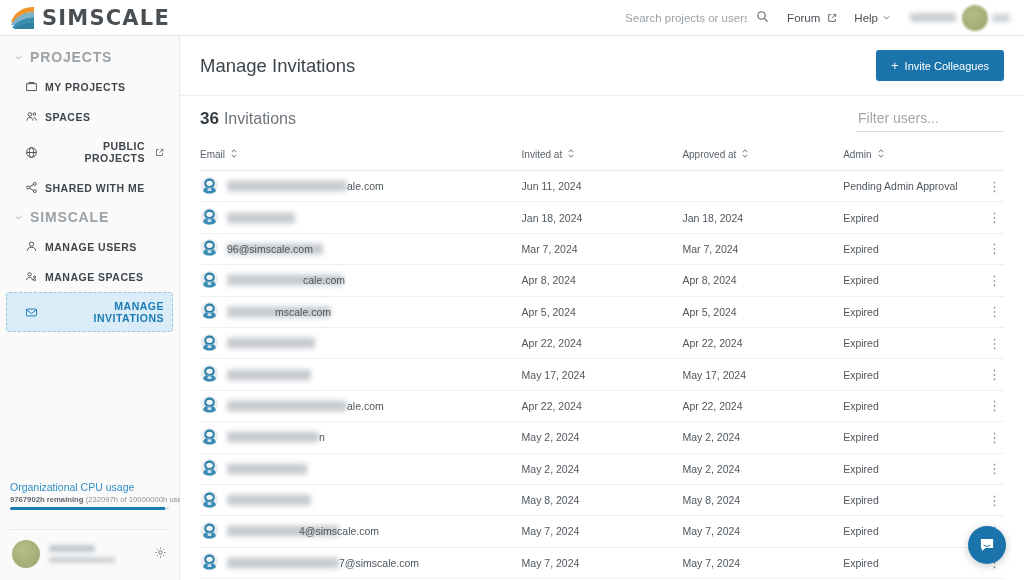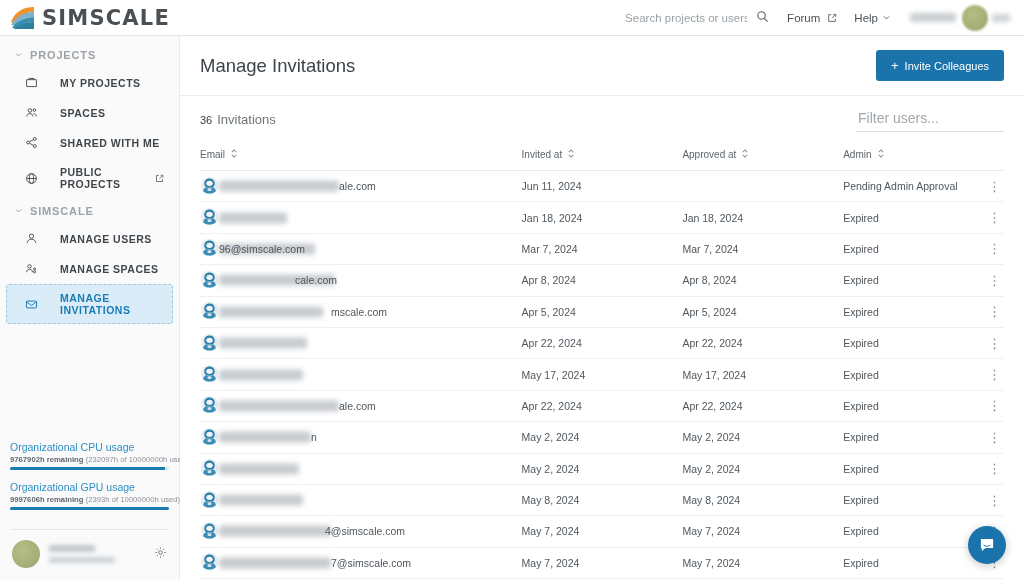--- a/index.html
+++ b/index.html
@@ -59,28 +59,29 @@
   
   .sidebar {
     width: 180px; min-width: 180px; background: #fafafa;
     border-right: 1px solid #e8eaec;
     display: flex; flex-direction: column; position: relative;
   }
   .nav-scroll { flex: 1; padding-top: 7px; overflow: hidden; }
   .nav-group-head {
     display: flex; align-items: center; gap: 7px;
     padding: 6px 0 6px 14px;
-    font-size: 11px; letter-spacing: 0.85px; color: #9ba2a8; font-weight: bold;
+    font-size: 14px; letter-spacing: 0.85px; color: #9ba2a8; font-weight: bold;
   }
   .nav-item {
-    display: flex; align-items: center; gap: 22px;
+    display: flex; align-items: center; gap: 7px;
     padding: 7px 8px 7px 18px; margin: 1px 6px;
     font-size: 10.5px; font-weight: bold; letter-spacing: 0.5px;
     color: #3f464c; cursor: pointer; border-radius: 3px;
     border: 1px dashed transparent;
+    text-align: right;
   }
   .nav-item .ico { width: 13px; height: 13px; display: flex; align-items: center; justify-content: center; flex: none; }
   .nav-item.active {
     background: #d9ecf7; color: #1b7cb5;
     border: 1px dashed #9dc8e0;
   }
   .nav-item.active .ico svg { stroke: #1b7cb5; }
   .ext-ico { margin-left: 3px; display: inline-flex; }
 
   
@@ -118,22 +119,22 @@
     display: flex; align-items: center; gap: 6px;
     font-family: "Liberation Sans", sans-serif;
   }
   .btn-primary .plus { font-size: 13px; line-height: 1; font-weight: normal; }
 
   .sub-head {
     display: flex; align-items: center; justify-content: space-between;
     padding: 10px 20px 8px 20px;
   }
   .count-wrap { display: flex; align-items: baseline; gap: 5px; }
-  .count-num { font-size: 11px; font-weight: normal; color: #333b43; }
-  .count-lbl { font-size: 13px; color: #6d757c; }
+  .count-num { font-size: 17px; font-weight: bold; color: #333b43; }
+  .count-lbl { font-size: 16px; color: #6d757c; }
   .filter-wrap {
     display: flex; align-items: center; gap: 8px;
     border-bottom: 1px solid #dcdfe2; padding: 3px 2px 4px 2px; width: 148px;
   }
   .filter-input {
     border: none; outline: none; background: transparent; flex: 1;
     font-size: 14px; color: #555d64; font-family: "Liberation Sans", sans-serif;
   }
   .filter-input::placeholder { color: #a1a7ac; }
 
@@ -146,21 +147,21 @@
   }
   th .th-in { display: flex; align-items: center; gap: 5px; }
   td {
     font-size: 10.5px; color: #4f575e; padding: 0; height: 31.4px;
     border-bottom: 1px solid #eef0f1; vertical-align: middle;
   }
   .col-email { width: 40%; }
   .col-inv { width: 20%; }
   .col-app { width: 20%; }
   .col-sts { width: 20%; }
-  .email-cell { display: flex; align-items: center; gap: 0; position: relative; }
+  .email-cell { display: flex; align-items: center; gap: 8px; position: relative; }
   .av-sm { width: 19px; height: 19px; flex: none; }
   .email-txt { position: relative; display: inline-flex; align-items: center; }
   .email-redact {
     position: absolute; left: 0; top: 50%; transform: translateY(-50%);
     height: 11px; background: #c8ccd0; filter: blur(2.4px); border-radius: 2px;
   }
   .email-vis { position: relative; z-index: 1; font-size: 10.5px; color: #4f575e; }
   .sts-cell { display: flex; align-items: center; justify-content: space-between; padding-right: 4px; }
   .dots {
     font-size: 13px; color: #7d858c; letter-spacing: 0; cursor: pointer;
@@ -260,46 +261,46 @@
               <circle cx="11.6" cy="5" r="1.6"></circle>
                 <path d="M10.5 9.4c2 0 3.3 1.2 3.3 3.4"></path>
               </svg>
           </span>
           <span>SPACES</span>
         </div>
 
         <div class="nav-item">
           <span class="ico">
             <svg width="13" height="13" viewBox="0 0 16 16" fill="none" stroke="#4a5158" stroke-width="1.2">
-              <circle cx="12" cy="3.6" r="1.8"></circle>
-                <circle cx="12" cy="12.4" r="1.8"></circle>
-                <circle cx="3.8" cy="8" r="1.8"></circle>
-              <line x1="5.4" y1="7.2" x2="10.4" y2="4.4"></line>
-                <line x1="5.4" y1="8.8" x2="10.4" y2="11.6"></line>
-              </svg>
-          </span>
-          <span>SHARED WITH ME</span>
-        </div>
-
-        <div class="nav-item">
-          <span class="ico">
-            <svg width="13" height="13" viewBox="0 0 16 16" fill="none" stroke="#4a5158" stroke-width="1.2">
               <circle cx="8" cy="8" r="6"></circle>
                 <ellipse cx="8" cy="8" rx="2.6" ry="6"></ellipse>
               <line x1="2" y1="8" x2="14" y2="8"></line>
               </svg>
           </span>
           <span>PUBLIC PROJECTS</span>
           <span class="ext-ico">
             <svg width="9" height="9" viewBox="0 0 12 12" fill="none" stroke="#5a6167" stroke-width="1.1">
               <path d="M5 2H2v8h8V7"></path>
                 <path d="M7.5 1.7h3v3"></path>
                 <line x1="10.3" y1="1.9" x2="6" y2="6.2"></line>
               </svg>
           </span>
+        </div>
+
+        <div class="nav-item">
+          <span class="ico">
+            <svg width="13" height="13" viewBox="0 0 16 16" fill="none" stroke="#4a5158" stroke-width="1.2">
+              <circle cx="12" cy="3.6" r="1.8"></circle>
+                <circle cx="12" cy="12.4" r="1.8"></circle>
+                <circle cx="3.8" cy="8" r="1.8"></circle>
+              <line x1="5.4" y1="7.2" x2="10.4" y2="4.4"></line>
+                <line x1="5.4" y1="8.8" x2="10.4" y2="11.6"></line>
+              </svg>
+          </span>
+          <span>SHARED WITH ME</span>
         </div>
 
         <div class="nav-group-head">
           <span>
             <svg width="9" height="9" viewBox="0 0 12 12" fill="none" stroke="#9ba2a8" stroke-width="1.3">
               <path d="M2.5 4.5 L6 8 L9.5 4.5"></path>
               </svg>
           </span>
           <span>SIMSCALE</span>
         </div>
@@ -340,30 +341,20 @@
 
       <div class="usage-panel">
         <div class="usage-block">
           <div class="usage-title">Organizational CPU usage</div>
           <div class="usage-sub">
             <b>9767902h remaining</b>
             <span>(232097h of 10000000h used)</span>
           </div>
           <div class="usage-bar">
             <div class="usage-fill" style="width: 97.7%;"></div>
-          </div>
-        </div>
-        <div class="usage-block">
-          <div class="usage-title">Organizational GPU usage</div>
-          <div class="usage-sub">
-            <b>9997606h remaining</b>
-            <span>(2393h of 10000000h used)</span>
-          </div>
-          <div class="usage-bar">
-            <div class="usage-fill" style="width: 99.9%;"></div>
           </div>
         </div>
       </div>
 
       <div class="side-div"></div>
       <div class="user-row">
         <div class="user-av"></div>
         <div class="user-lines">
           <div class="bl1"></div>
           <div class="bl2"></div>
@@ -565,21 +556,21 @@
                   <div class="email-cell">
       <span><svg class="av-sm" viewBox="0 0 24 24">
   <circle cx="12" cy="12" r="11" fill="#e9eef2"></circle>
   <path d="M12 3.2c4 0 6.6 2.7 6.6 6.2 0 2.2-1 3.8-2.3 4.6H7.7C6.4 13.2 5.4 11.6 5.4 9.4 5.4 5.9 8 3.2 12 3.2z" fill="#2d7fa8"></path>
   <ellipse cx="12" cy="9.3" rx="4.1" ry="3.4" fill="#eef4f8"></ellipse>
   <path d="M7.4 14.2h9.2c2.1 1 3.3 3 3.4 5.1-2 2.2-4.7 2.9-8 2.9s-6-0.7-8-2.9c0.1-2.1 1.3-4.1 3.4-5.1z" fill="#3a8cb5"></path>
   <rect x="9.6" y="15.4" width="4.8" height="3.4" rx="0.8" fill="#cfe2ed"></rect>
 </svg></span>
       <span class="email-txt">
         <span class="email-redact" style="width:104px"></span>
-        <span class="email-vis" style="padding-left:112px">mscale.com</span>
+        <span class="email-vis" style="padding-left:48px">mscale.com</span>
       </span>
     </div>
                 </td>
                 <td>Apr 5, 2024</td>
                 <td>Apr 5, 2024</td>
                 <td>
                   <div class="sts-cell">
                     <span>Expired</span>
                     <span class="dots">⋮</span>
                   </div>
@@ -740,21 +731,21 @@
                   <div class="email-cell">
       <span><svg class="av-sm" viewBox="0 0 24 24">
   <circle cx="12" cy="12" r="11" fill="#e9eef2"></circle>
   <path d="M12 3.2c4 0 6.6 2.7 6.6 6.2 0 2.2-1 3.8-2.3 4.6H7.7C6.4 13.2 5.4 11.6 5.4 9.4 5.4 5.9 8 3.2 12 3.2z" fill="#2d7fa8"></path>
   <ellipse cx="12" cy="9.3" rx="4.1" ry="3.4" fill="#eef4f8"></ellipse>
   <path d="M7.4 14.2h9.2c2.1 1 3.3 3 3.4 5.1-2 2.2-4.7 2.9-8 2.9s-6-0.7-8-2.9c0.1-2.1 1.3-4.1 3.4-5.1z" fill="#3a8cb5"></path>
   <rect x="9.6" y="15.4" width="4.8" height="3.4" rx="0.8" fill="#cfe2ed"></rect>
 </svg></span>
       <span class="email-txt">
         <span class="email-redact" style="width:112px"></span>
-        <span class="email-vis" style="padding-left:106px">4@simscale.com</span>
+        <span class="email-vis" style="padding-left:72px">4@simscale.com</span>
       </span>
     </div>
                 </td>
                 <td>May 7, 2024</td>
                 <td>May 7, 2024</td>
                 <td>
                   <div class="sts-cell">
                     <span>Expired</span>
                     <span class="dots">⋮</span>
                   </div>

